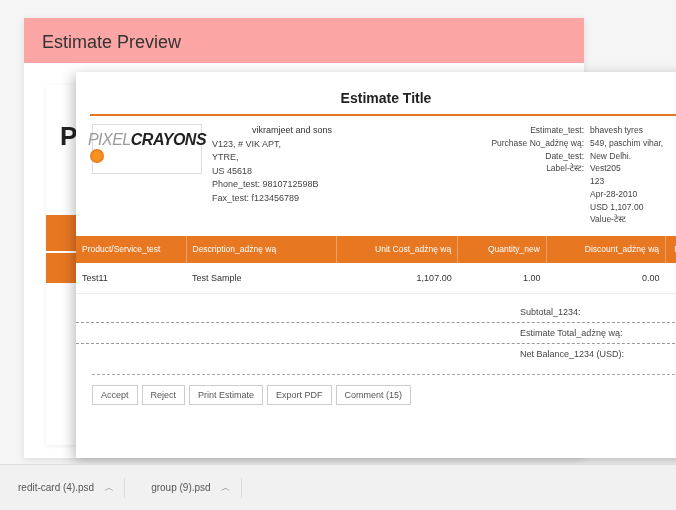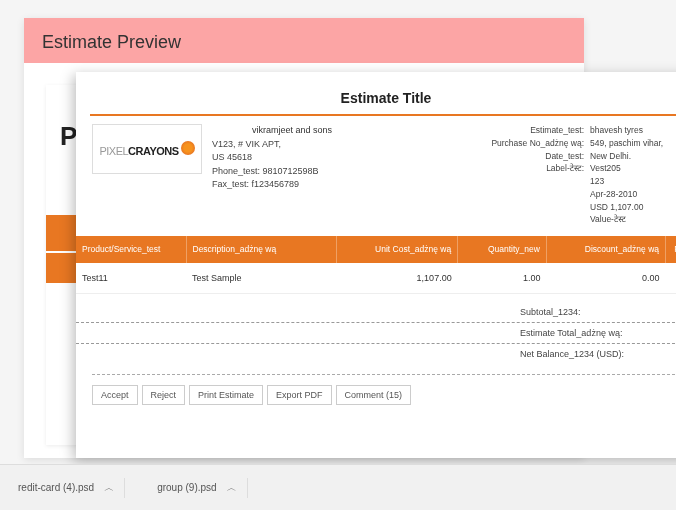--- a/index.html
+++ b/index.html
@@ -98,22 +98,23 @@
   width: 110px;
   height: 50px;
   border: 1px solid #ddd;
   display: flex;
   align-items: center;
   justify-content: center;
   margin-right: 10px;
   flex-shrink: 0;
 }
 .logo-text {
-  font-size: 11px;
+  font-size: 16px;
   letter-spacing: -0.5px;
+  font-style: italic;
 }
 .logo-pixel { color: #999; font-weight: 300; }
 .logo-crayons { color: #222; font-weight: bold; }
 .logo-swirl {
   width: 14px; height: 14px;
   background: radial-gradient(circle, #f7931e 40%, #e87722 70%);
   border-radius: 50%;
   display: inline-block;
   margin-left: 2px;
 }
@@ -184,21 +185,21 @@
   left: 0;
   width: 100%;
   height: 46px;
   background: #f1f1f1;
   border-top: 1px solid #ddd;
   display: flex;
   align-items: center;
   padding: 16px 8px;
   font-size: 10px;
   color: #555;
-  gap: 22px;
+  gap: 16px;
 }
 .task-item {
   display: flex;
   align-items: center;
   gap: 10px;
   padding: 3px 10px;
   border-right: 1px solid #ddd;
 }
 .chev { font-size: 10px; color: #666; }
 </style>
@@ -224,20 +225,21 @@
 
   <div class="header-grid">
     <div class="logo-box">
       <span class="logo-text">
         <span class="logo-pixel">PIXEL</span><span class="logo-crayons">CRAYONS</span><span class="logo-swirl"></span>
       </span>
     </div>
     <div class="from-addr">
       <div>vikramjeet and sons</div>
       <div>V123, # VIK APT,</div>
+      <div>YTRE,</div>
       <div>US 45618</div>
       <div>Phone_test: 9810712598B</div>
       <div>Fax_test: f123456789</div>
     </div>
     <div class="meta-block">
       <div class="meta-labels">
         <div></div>
         <div></div>
         <div>Estimate_test:</div>
         <div>Purchase No_adżnę wą:</div>

